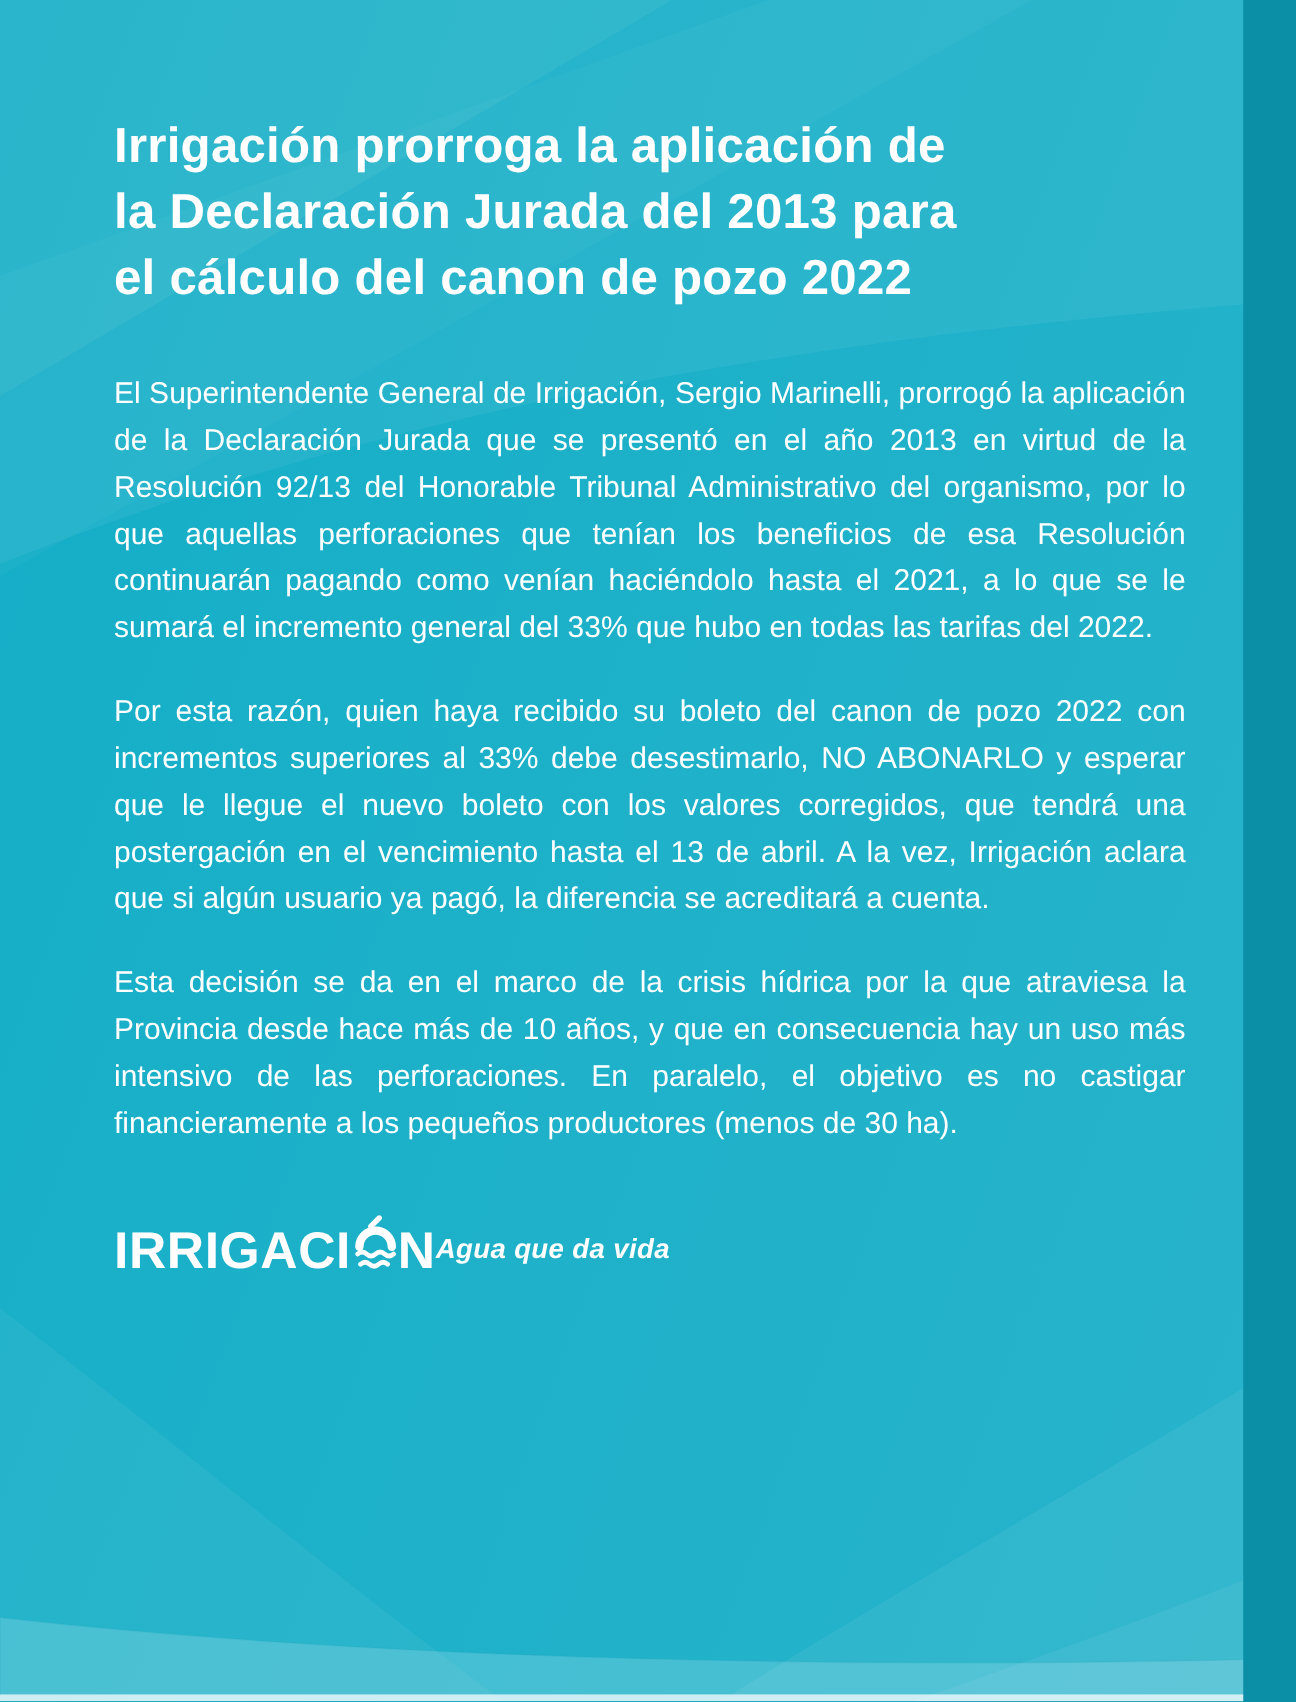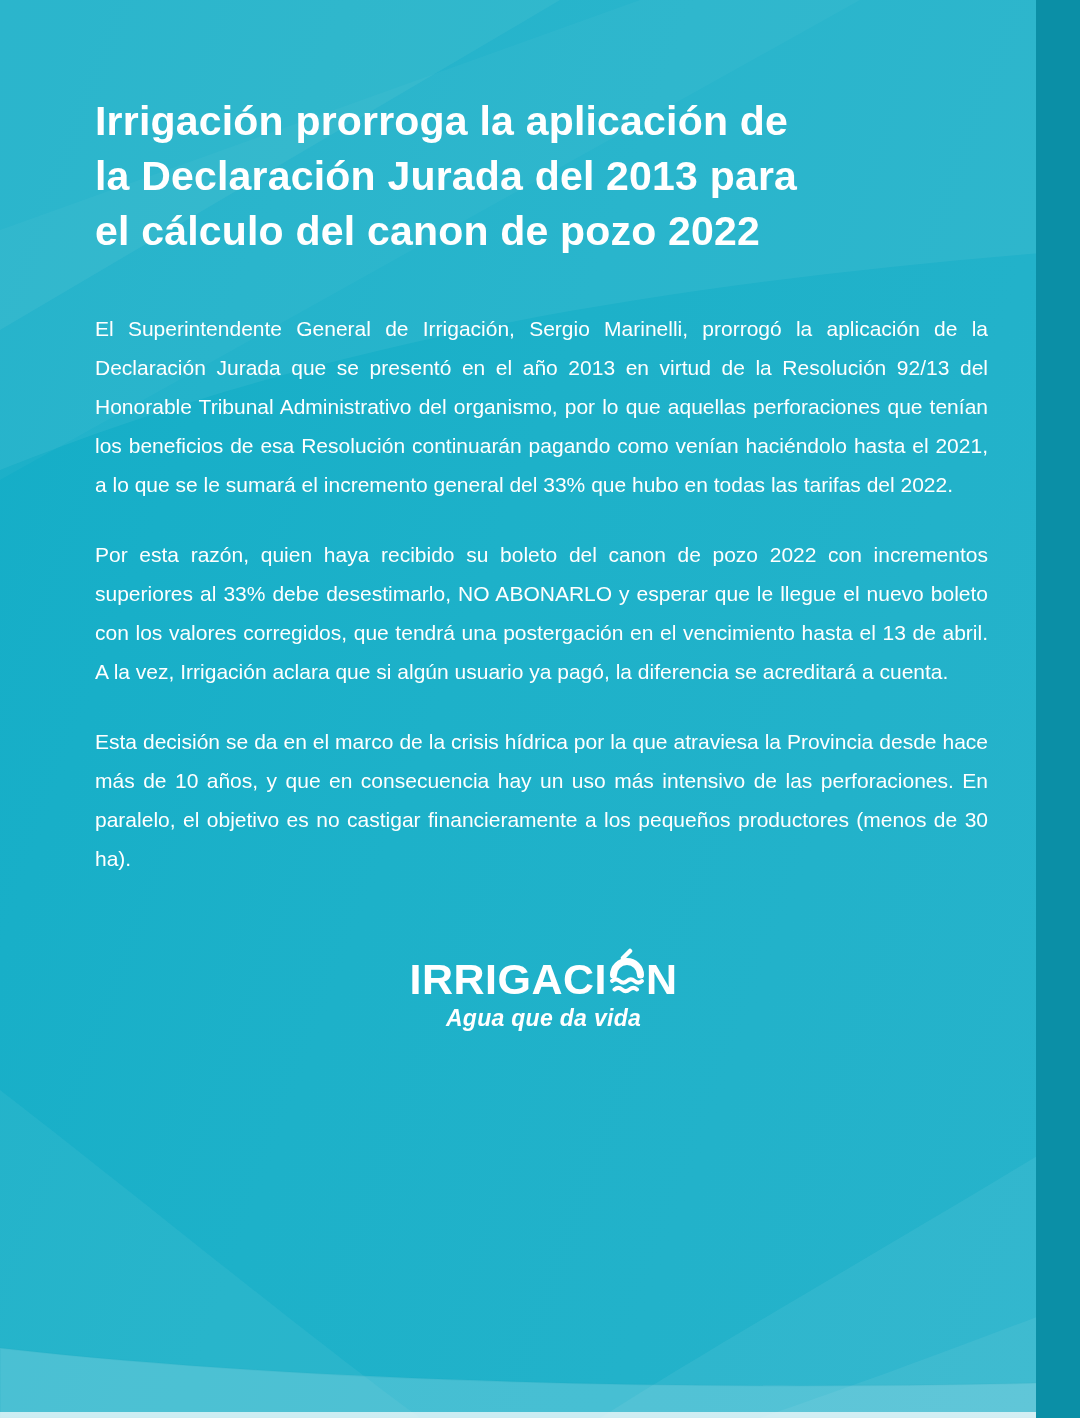--- a/index.html
+++ b/index.html
@@ -16,28 +16,28 @@
     position:absolute;left:95px;top:0;width:897px;
   }
   .title{
     margin:94px 0 0 0;
     font-size:41px;line-height:55px;font-weight:700;
     letter-spacing:.2px;
     white-space:pre-line;
   }
   .para{
     margin:31px 4px 0 0;
-    font-size:21px;line-height:39px;font-weight:400;
+    font-size:25px;line-height:39px;font-weight:400;
     text-align:justify;
   }
   .para.first{margin-top:50px;}
   .para strong{font-weight:700;}
   .footer{
-    margin-top:70px;
-    display:flex;flex-direction:column;align-items:center;
+    margin-top:56px;
+    display:flex;flex-direction:row;align-items:center;
   }
   .logo{
     display:flex;align-items:flex-end;
     font-weight:700;font-size:43px;line-height:43px;letter-spacing:.5px;
   }
   .logo .o-glyph{margin:0 1px 6px 2px;}
   .tagline{
     margin-top:3px;
     font-size:23px;line-height:28px;
     font-style:italic;font-weight:700;

